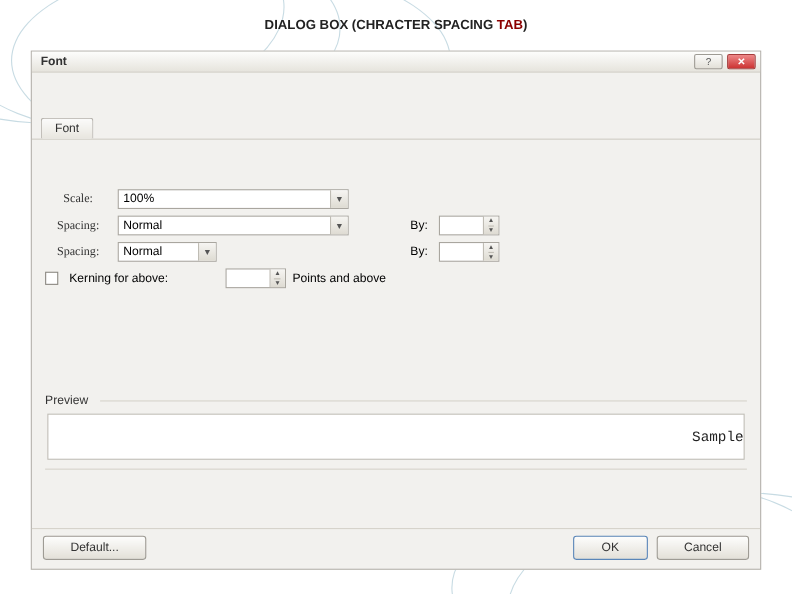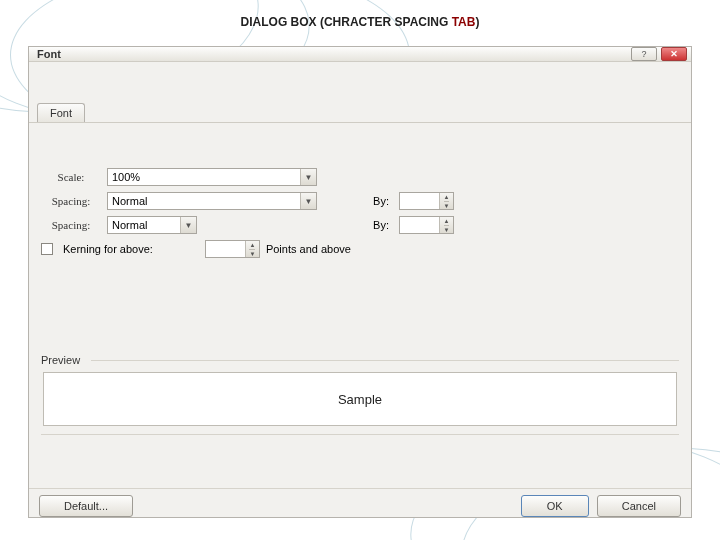--- a/index.html
+++ b/index.html
@@ -175,27 +175,27 @@
   }
   .preview-label::after {
     content: "";
     position: absolute;
     top: 50%;
     left: 50px; right: 0;
     border-top: 1px solid #d6d3cb;
   }
   .preview-box {
     margin: 6px 2px 0 2px;
-    height: 54px;
+    height: 42px;
     border: 1px solid #bfbcb4;
     background: #fff;
     display: flex;
     align-items: center;
-    justify-content: center;
-    font-family: Liberation Sans, sans-serif;
+    justify-content: flex-end;
+    font-family: Liberation Mono, monospace;
     font-size: 13px;
     color: #222;
   }
   .ruleline {
     height:1px; background:#d6d3cb;
     margin: 8px 0;
   }
   .footer {
     border-top: 1px solid #d6d3cb;
     padding: 6px 10px 8px 10px;

